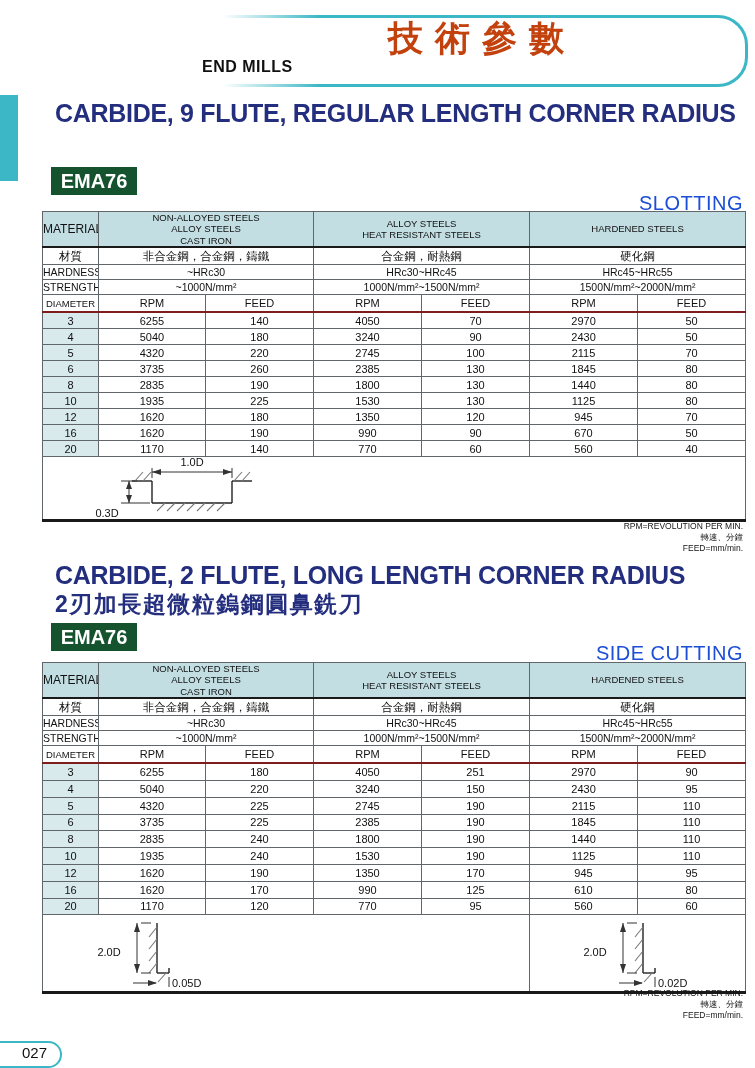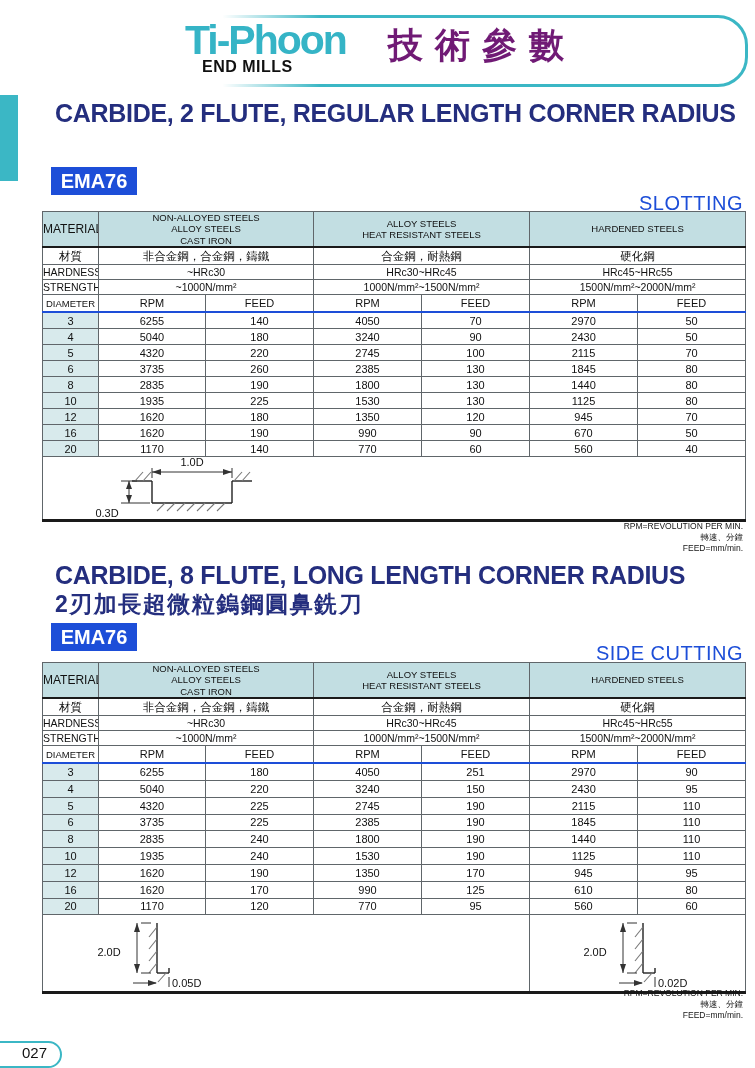--- a/index.html
+++ b/index.html
@@ -8,48 +8,48 @@
 
   
   .hdr-box{position:absolute;left:196px;top:15px;width:546px;height:66px;
            border:3px solid #3bb7c5;border-radius:30px;background:#fff;}
   .hdr-fade{position:absolute;left:190px;top:11px;width:130px;height:76px;
             background:linear-gradient(90deg,#fff 25%,rgba(255,255,255,0) 100%);}
   .brand{position:absolute;left:185px;top:20px;font-size:41px;font-weight:900;
          letter-spacing:-2px;color:#35b4c6;line-height:1;}
   .brand-sub{position:absolute;left:202px;top:59px;font-size:16px;font-weight:bold;
              letter-spacing:.5px;color:#101010;line-height:1;}
-  .hdr-cn{position:absolute;left:388px;top:27px;font-size:35px;font-weight:bold;
-          letter-spacing:12px;color:#701a75;line-height:1;}
+  .hdr-cn{position:absolute;left:388px;top:20px;font-size:35px;font-weight:bold;
+          letter-spacing:12px;color:#c2410c;line-height:1;}
 
   
   .accent-bar{position:absolute;left:0;top:95px;width:18px;height:86px;background:#3bb7c5;}
   .title-en{position:absolute;left:55px;font-size:25px;font-weight:bold;color:#242e7e;
             letter-spacing:-.3px;white-space:nowrap;line-height:1;}
   .title-cn{position:absolute;left:55px;font-size:23px;font-weight:bold;color:#242e7e;
             letter-spacing:1.5px;white-space:nowrap;line-height:1;}
-  .model-badge{position:absolute;left:51px;width:86px;height:28px;background:#1d4ed8;
+  .model-badge{position:absolute;left:51px;width:86px;height:28px;background:#14532d;
                color:#fff;font-size:20px;font-weight:bold;text-align:center;line-height:28px;}
   .operation{position:absolute;right:12px;font-size:20px;color:#1d4ed8;letter-spacing:.5px;
              line-height:1;white-space:nowrap;}
 
   
   .tblwrap{position:absolute;left:42px;width:703px;}
   table.spec{border-collapse:collapse;table-layout:fixed;width:703px;border:1.5px solid #444;}
   table.spec td{border:1px solid #60666a;text-align:center;vertical-align:middle;
                 padding:0;overflow:hidden;}
   td.first{border-right:1.5px solid #333;}
   td.gb{border-left:1.5px solid #333;}
   tr.mat td{background:#c2dee2;height:33px;font-size:9.5px;line-height:1.2;
             border-bottom:2.5px solid #1a1a1a;}
   tr.mat td.first{font-size:12px;}
   tr.mat span{display:block;}
   tr.cnrow td{height:16px;font-size:11.5px;}
   tr.hrow td,tr.srow td{height:14px;font-size:10.5px;margin-left:16px;}
-  tr.drow td{height:16px;font-size:9.5px;border-bottom:2px solid #1d4ed8;margin-top:8px;}
+  tr.drow td{height:16px;font-size:9.5px;border-bottom:2px solid #7f1d1d;margin-top:8px;}
   tr.drow td.rf{font-size:11px;}
   tr.data td{font-size:11px;}
   .t1 tr.data td{height:15px;}
   .t2 tr.data td{height:15.8px;}
   td.dval{background:#d8eaec;}
   tr.diag td{border-bottom:3px solid #1a1a1a;}
   .t1 tr.diag td{height:56px;}
   .t2 tr.diag td{height:66px;}
   .dsvg{display:block;margin:0 auto;}
   .nudge{margin-left:34px;}
@@ -67,26 +67,25 @@
               border:2.5px solid #3bb7c5;border-radius:14px;background:#fff;}
   .page-num{position:absolute;left:22px;top:1044px;font-size:15px;color:#111;}
 </style>
 </head>
 <body>
 
 <div class="page">
 
   <div class="hdr-box"></div>
   <div class="hdr-fade"></div>
-  <div class="brand">Ti-Phoon</div>
   <div class="brand-sub">END MILLS</div>
   <div class="hdr-cn">技術參數</div>
 
   <div class="accent-bar"></div>
-  <div class="title-en" style="top:101px">CARBIDE, 2 FLUTE, REGULAR LENGTH CORNER RADIUS</div>
+  <div class="title-en" style="top:101px">CARBIDE, 9 FLUTE, REGULAR LENGTH CORNER RADIUS</div>
   <div class="model-badge" style="top:167px">EMA76</div>
   <div class="operation" style="top:193px">SLOTTING</div>
 
   <div class="tblwrap" style="top:211px">
     <table class="spec t1">
       <colgroup>
           <col style="width:56px">
           <col style="width:107px">
           <col style="width:108px">
           <col style="width:108px">
@@ -257,21 +256,21 @@
       </tr>
     </tbody>
       </table>
   </div>
   <div class="notes" style="top:521px">
     <div>RPM=REVOLUTION PER MIN.</div>
     <div>轉速、分鐘</div>
     <div>FEED=mm/min.</div>
   </div>
 
-  <div class="title-en" style="top:563px">CARBIDE, 8 FLUTE, LONG LENGTH CORNER RADIUS</div>
+  <div class="title-en" style="top:563px">CARBIDE, 2 FLUTE, LONG LENGTH CORNER RADIUS</div>
   <div class="title-cn" style="top:593px">2刃加長超微粒鎢鋼圓鼻銑刀</div>
   <div class="model-badge" style="top:623px">EMA76</div>
   <div class="operation" style="top:643px">SIDE CUTTING</div>
 
   <div class="tblwrap" style="top:662px">
     <table class="spec t2">
       <colgroup>
           <col style="width:56px">
           <col style="width:107px">
           <col style="width:108px">

